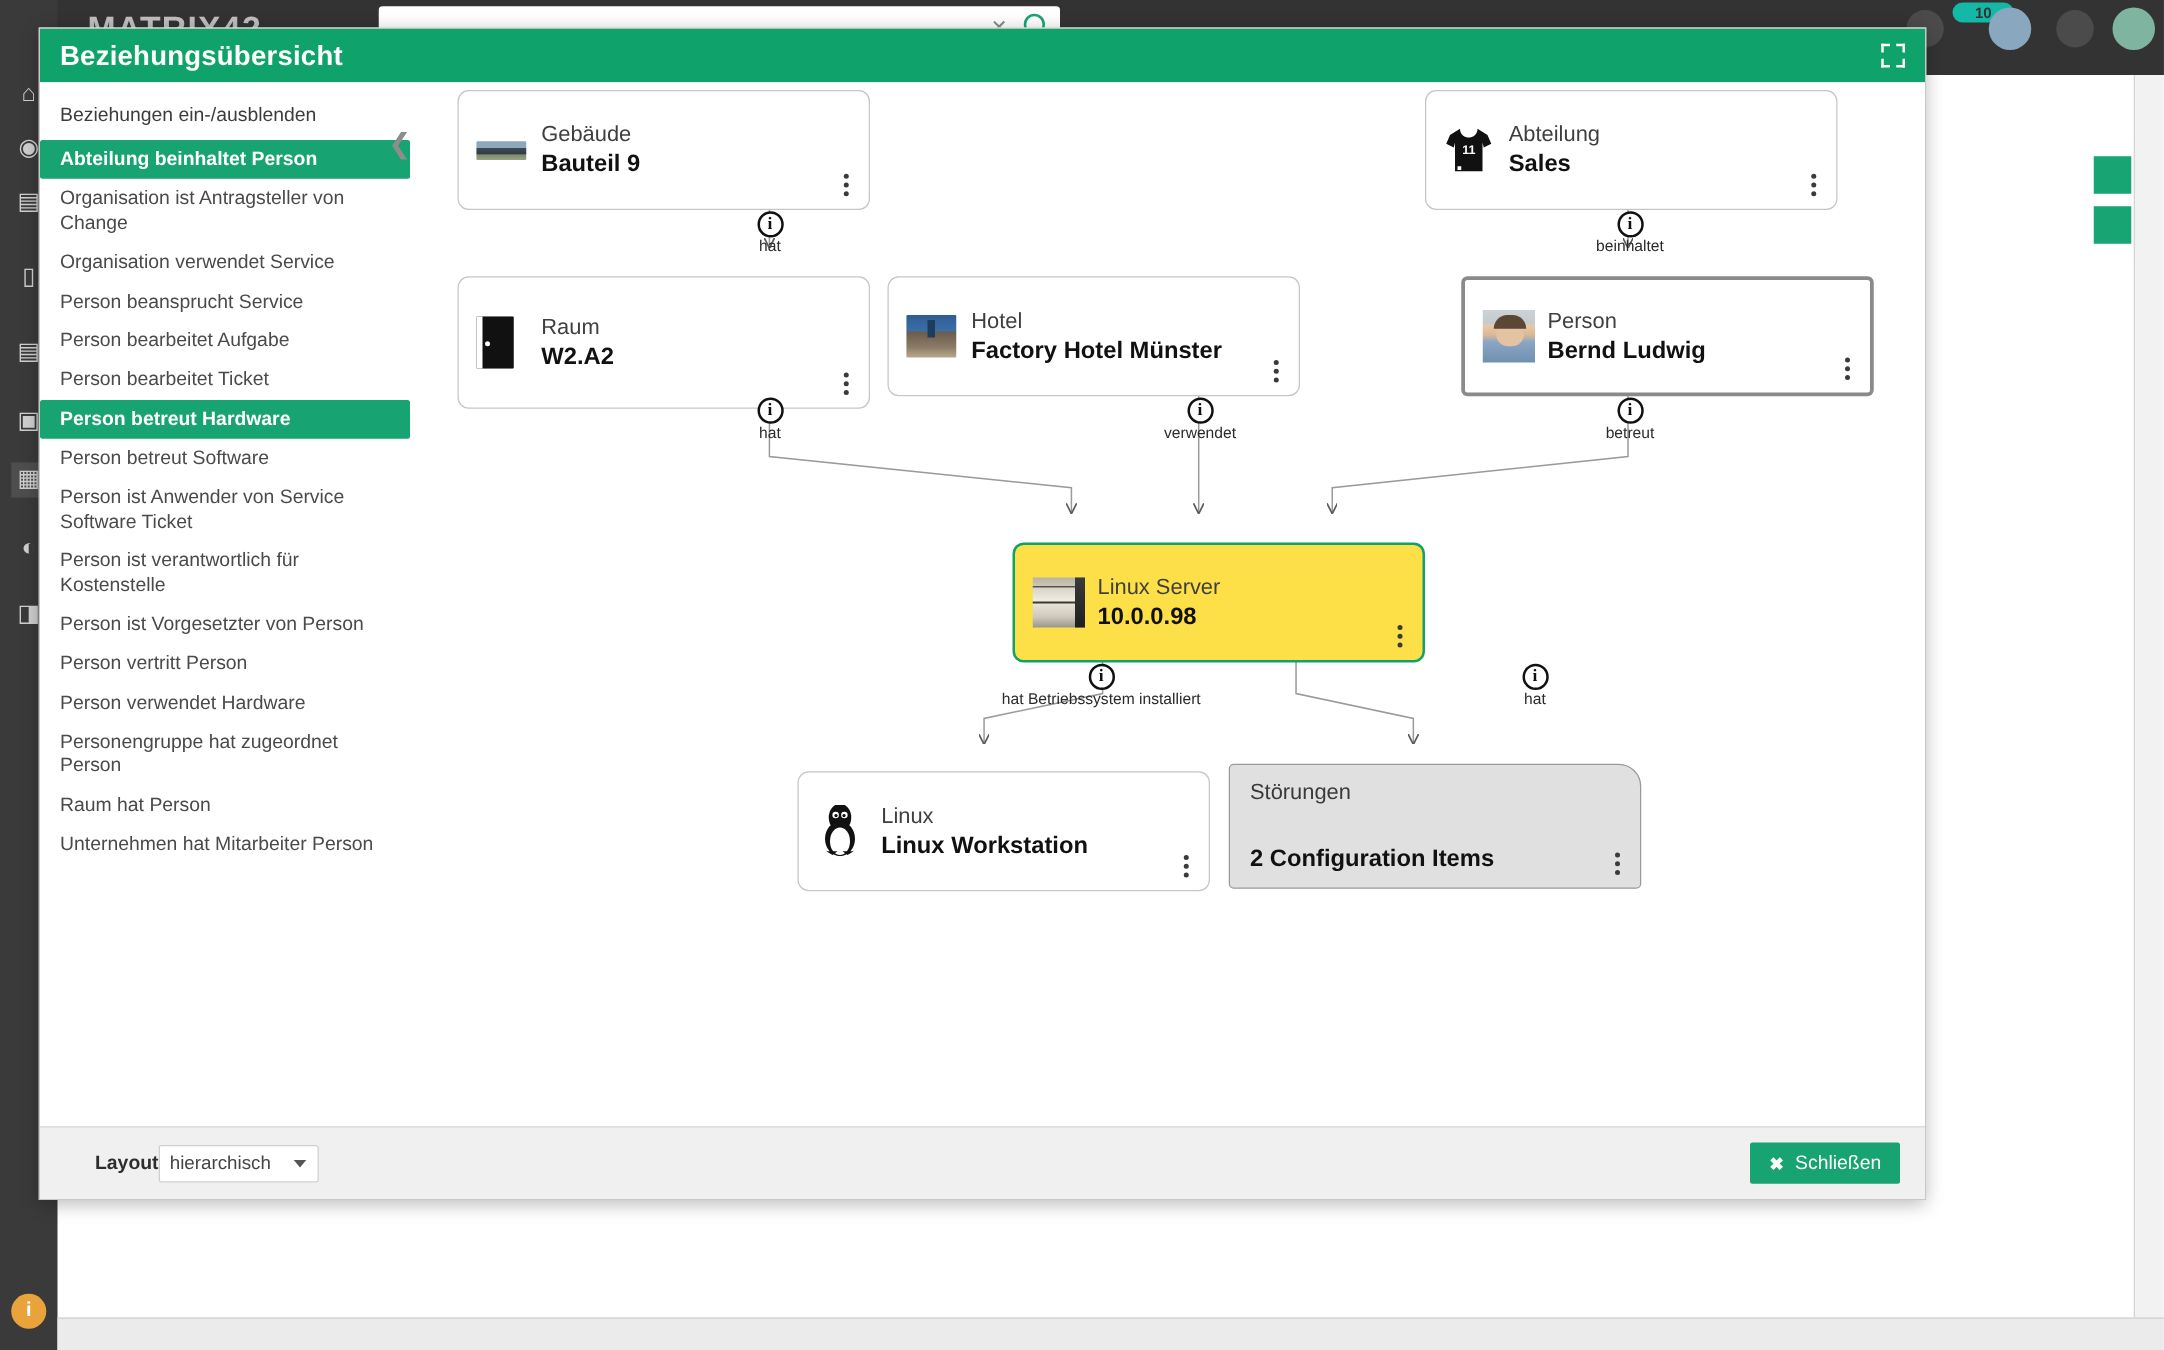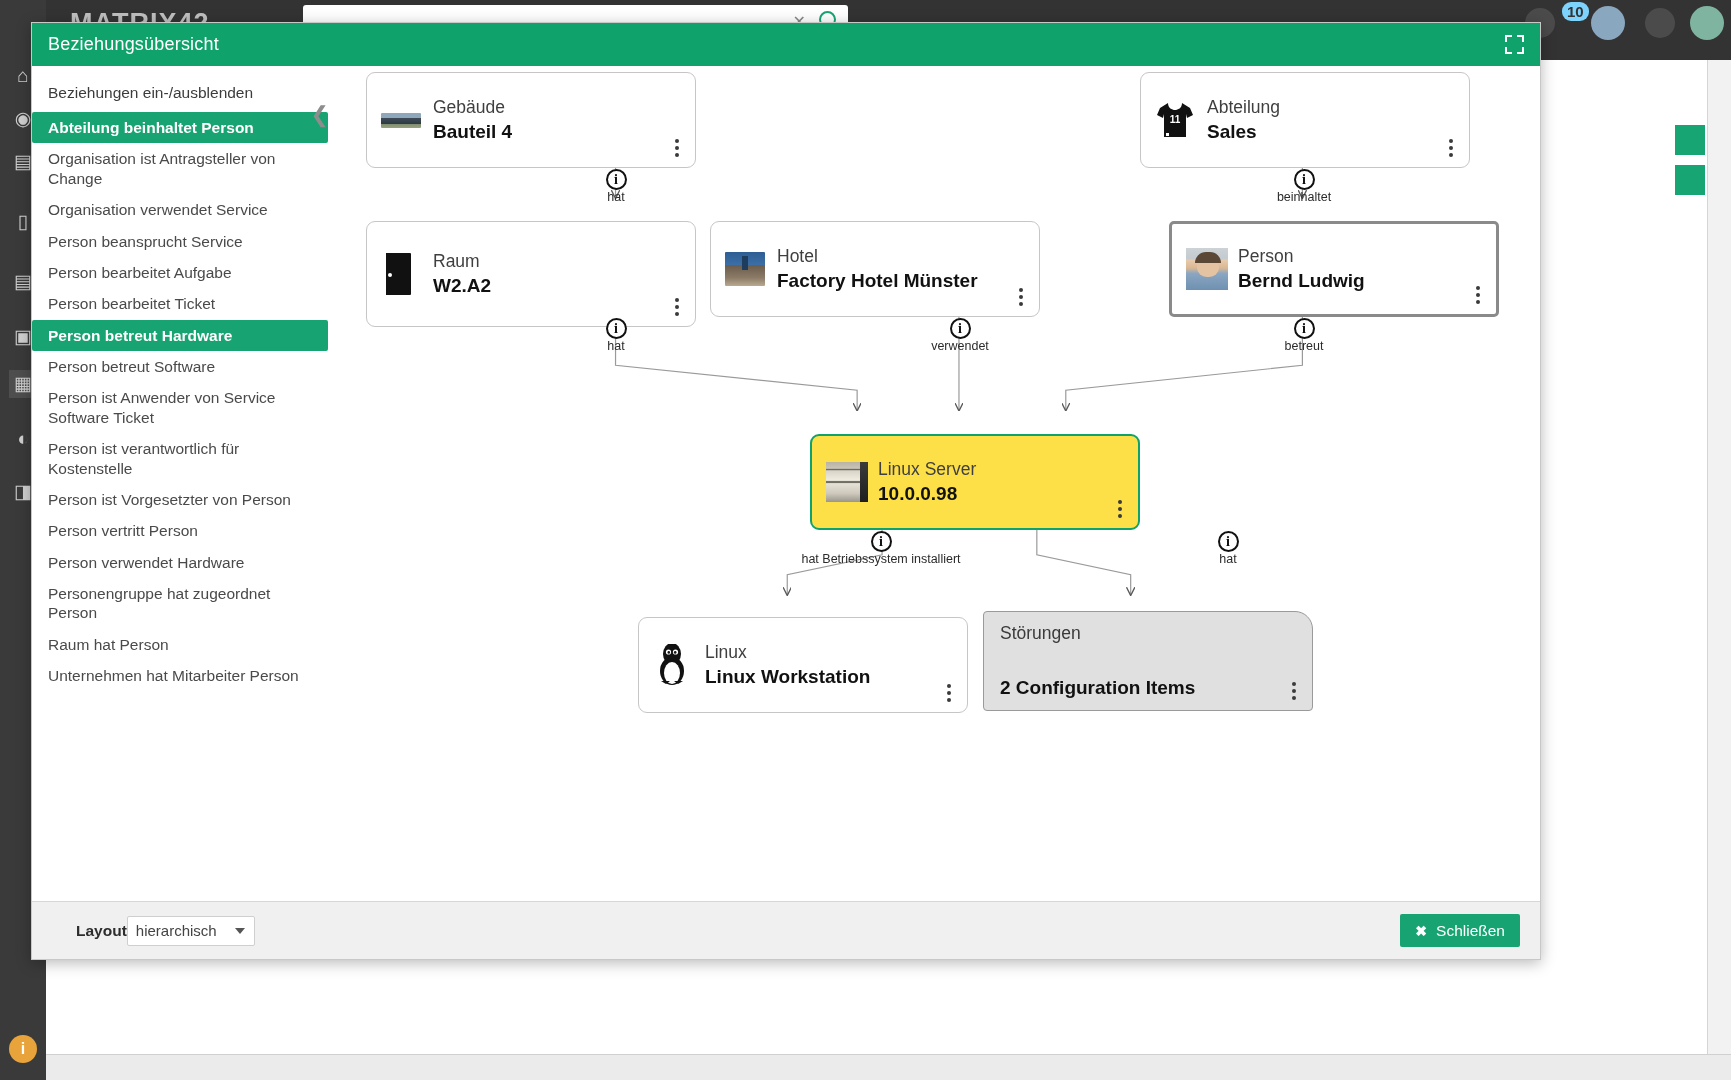--- a/index.html
+++ b/index.html
@@ -54,22 +54,22 @@
   .bg-tab-text {
     position: absolute; left: 622px; top: 22px;
     color: #cfcfcf; font-size: 17px;
   }
   .bg-icon-circle {
     position: absolute; top: 8px; width: 30px; height: 30px;
     border-radius: 50%; background: rgba(255,255,255,0.12);
   }
   .bg-badge {
     position: absolute; left: 1562px; top: 2px;
-    background: #7dd3fc; color: #333; font-size: 15px; font-weight: bold;
-    border-radius: 9px; padding: 1px 5px;
+    background: #14b8a6; color: #333; font-size: 12px; font-weight: bold;
+    border-radius: 9px; padding: 1px 18px;
   }
   .bg-avatar {
     position: absolute; left: 1591px; top: 6px; width: 34px; height: 34px;
     border-radius: 50%; background: #8aa7c0;
   }
   .bg-avatar2 {
     position: absolute; left: 1690px; top: 6px; width: 34px; height: 34px;
     border-radius: 50%; background: #7fb5a0;
   }
 
@@ -112,21 +112,21 @@
   }
 
   .modal-header {
     height: 43px; flex: 0 0 43px;
     background: #0fa36b;
     display: flex; align-items: center;
     padding: 0 14px 0 16px;
     position: relative;
   }
   .modal-title {
-    color: #ffffff; font-size: 18px; font-weight: normal;
+    color: #ffffff; font-size: 22px; font-weight: bold;
     letter-spacing: 0.2px;
   }
   .modal-expand {
     position: absolute; right: 16px; top: 12px;
     width: 19px; height: 19px; cursor: pointer;
   }
   .modal-expand i {
     position: absolute; width: 7px; height: 7px;
     border: 2.5px solid #ffffff;
   }
@@ -437,21 +437,21 @@
         </g>
       </svg>
 
       <div id="nodes-layer">
           <div class="node" style="left: 28px; top: 6px; width: 330px; height: 96px; position: absolute;">
             <div class="node-icon">
               <span class="ic-building"></span>
             </div>
             <div class="node-text">
               <div class="node-type">Gebäude</div>
-              <div class="node-name">Bauteil 4</div>
+              <div class="node-name">Bauteil 9</div>
             </div>
             <div class="node-menu">
               <b></b>
               <b></b>
               <b></b>
             </div>
           </div>
           <div class="node" style="left: 802px; top: 6px; width: 330px; height: 96px; position: absolute;">
             <div class="node-icon">
               <span class="ic-shirt"><svg width="40" height="38" viewBox="0 0 40 38">

